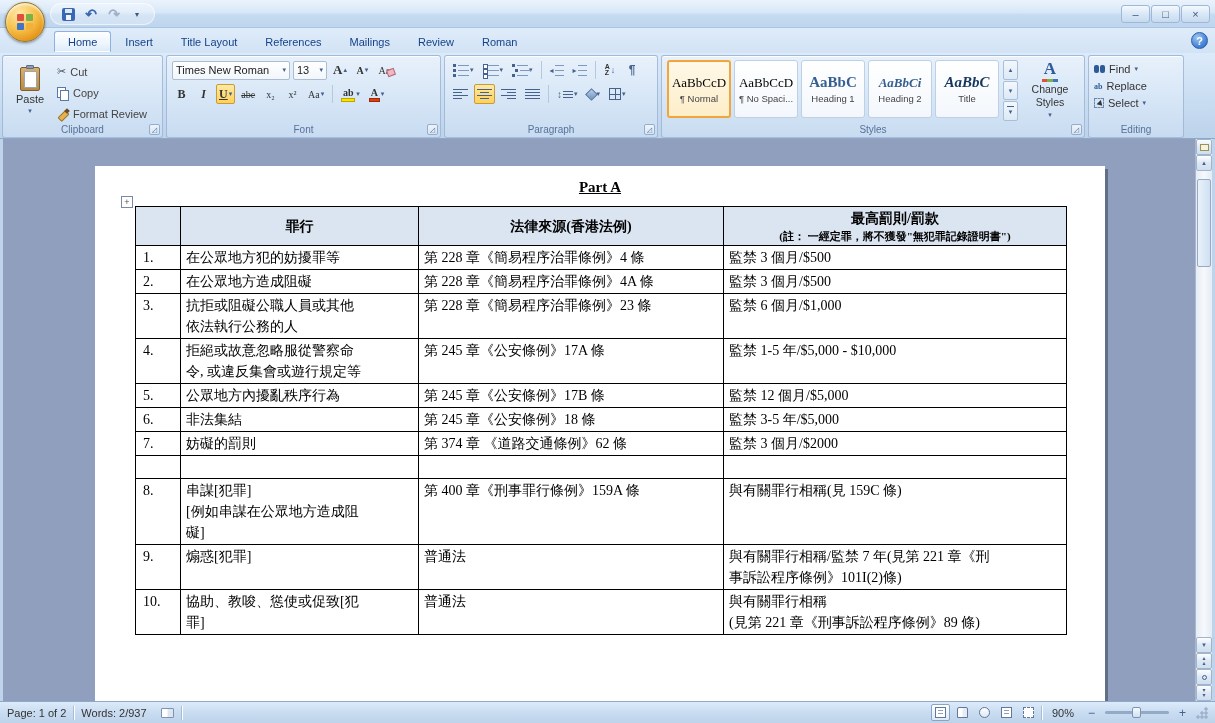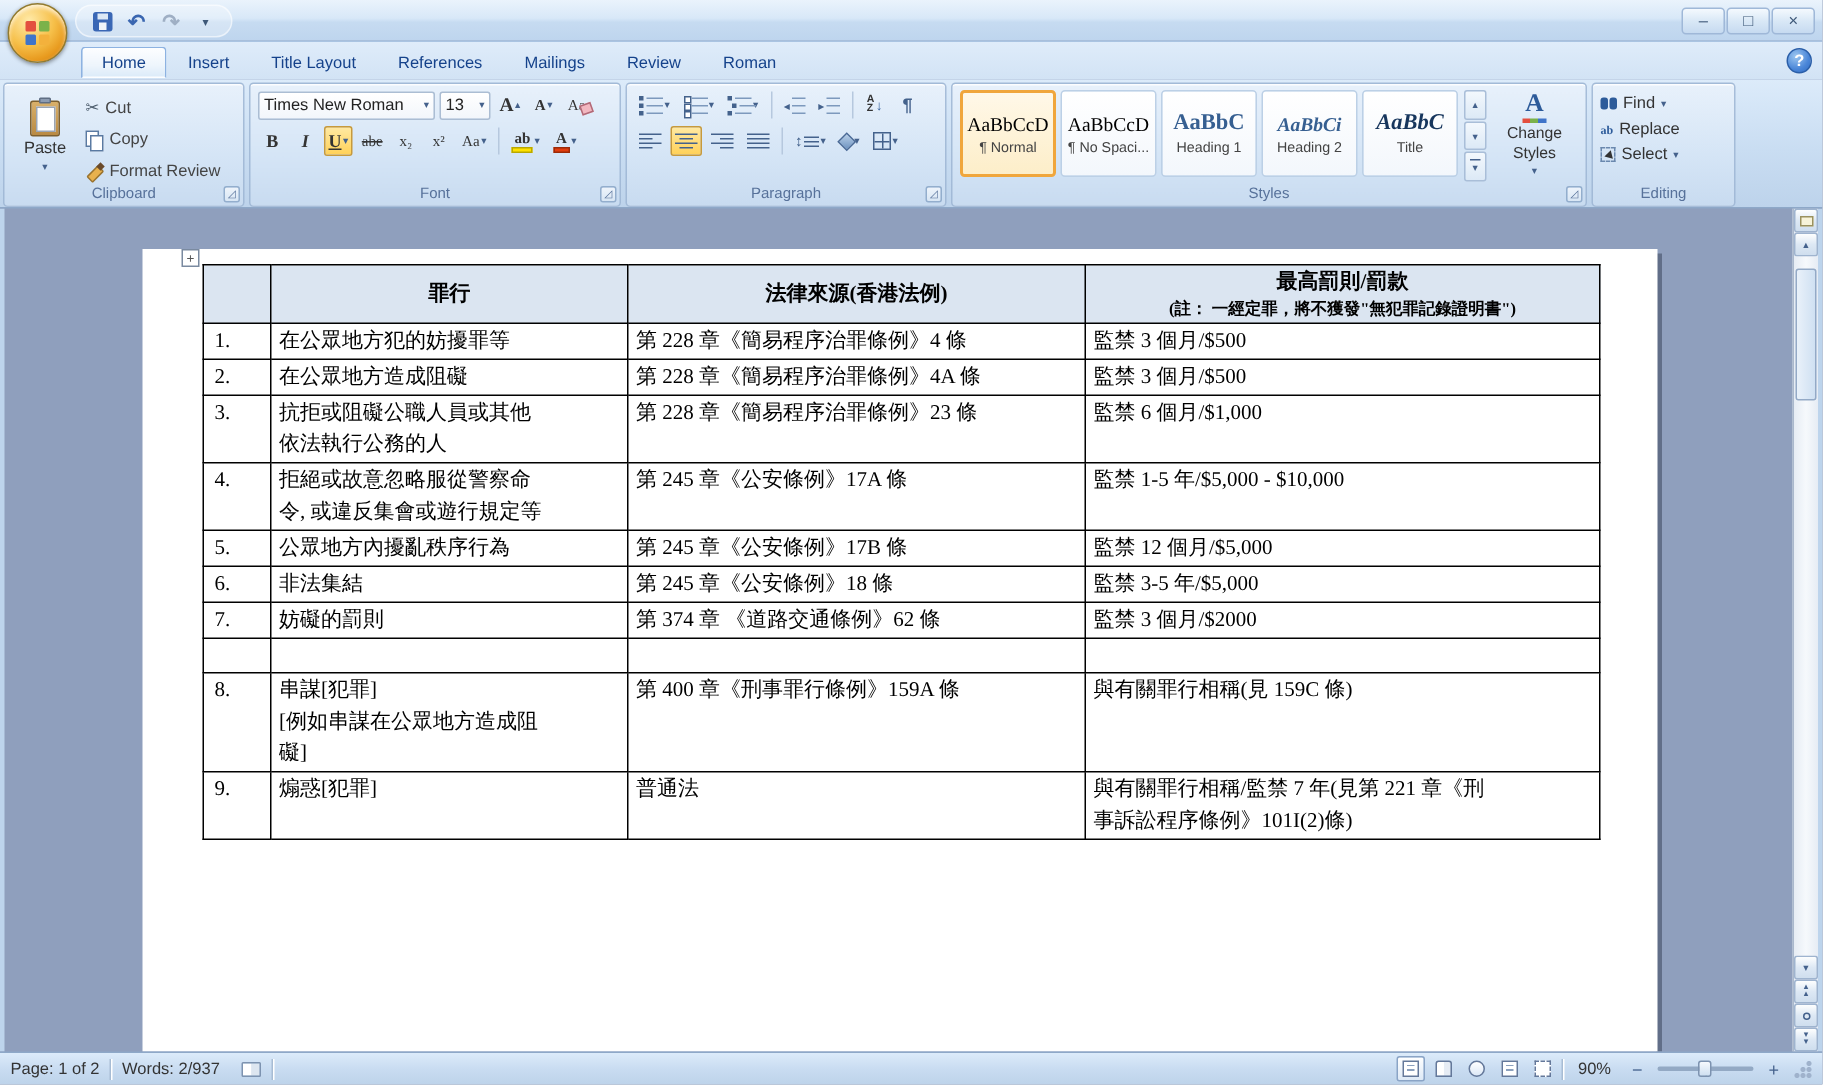--- a/index.html
+++ b/index.html
@@ -75,21 +75,21 @@
   .scissors { font-size:11px; color:#4a5a6a; }
   .cp { position:relative; width:12px; height:12px; }
   .cp::before { content:""; position:absolute; left:0; top:0; width:7px; height:9px; border:1px solid #5a7aa2; background:#fff; }
   .cp::after { content:""; position:absolute; left:3px; top:3px; width:7px; height:9px; border:1px solid #5a7aa2; background:#fff; }
   .fp { width:12px; height:12px; position:relative; }
   .fp::before { content:""; position:absolute; left:1px; top:5px; width:9px; height:4px; background:#e8b14e;
     border:1px solid #9a7430; border-radius:1px; transform:rotate(-45deg); }
   .fp::after { content:""; position:absolute; right:0; top:1px; width:4px; height:4px; background:#6a4a2a; transform:rotate(-45deg); }
 
   
-  .g-font { width:248px; }
+  .g-font { width:275px; }
   .frow { display:flex; align-items:center; gap:3px; margin-bottom:4px; }
   .combo { display:flex; align-items:center; justify-content:space-between;
     background:linear-gradient(#fff,#f2f6fb); border:1px solid #abbdd3; border-radius:2px;
     height:19px; font-size:11px; padding:0 3px; color:#222; }
   .combo.family { width:118px; }
   .combo.size { width:34px; }
   .tool { height:20px; min-width:19px; display:flex; align-items:center; justify-content:center;
     gap:1px; border:1px solid transparent; border-radius:2px; font-size:12px; color:#333; padding:0 2px; }
   .tool.active { background:linear-gradient(#ffe9a2,#ffd159); border-color:#c79a3c; }
   .serifb { font-family:"Liberation Serif",serif; font-weight:bold; }
@@ -564,20 +564,21 @@
           <span class="dd">▾</span>
         </div>
       </div>
       <div class="group-label">Editing</div>
     </div>
   </div>
 
   <div class="frame-l"></div>
   <div class="doc-area">
     <div class="page">
+      <div class="doc-part">Part A</div>
       <div class="table-wrap">
         <div class="handle">+</div>
         <table class="offense">
           <colgroup>
               <col style="width:45px">
               <col style="width:238px">
               <col style="width:305px">
               <col style="width:343px">
             </colgroup>
           <thead>
@@ -650,20 +651,28 @@
                 <td>第 400 章《刑事罪行條例》159A 條</td>
                 <td>與有關罪行相稱(見 159C 條)</td>
               </tr>
               <tr>
                 <td>9.</td>
                 <td>煽惑[犯罪]</td>
                 <td>普通法</td>
                 <td>與有關罪行相稱/監禁 7 年(見第 221 章《刑
 事訴訟程序條例》101I(2)條)</td>
               </tr>
+              <tr>
+                <td>10.</td>
+                <td>協助、教唆、慫使或促致[犯
+罪]</td>
+                <td>普通法</td>
+                <td>與有關罪行相稱
+(見第 221 章《刑事訴訟程序條例》89 條)</td>
+              </tr>
             </tbody>
         </table>
       </div>
     </div>
   </div>
 
   <div class="v-scroll">
     <div class="sc-btn">
         <span class="ruler-mini"></span>
       </div>

